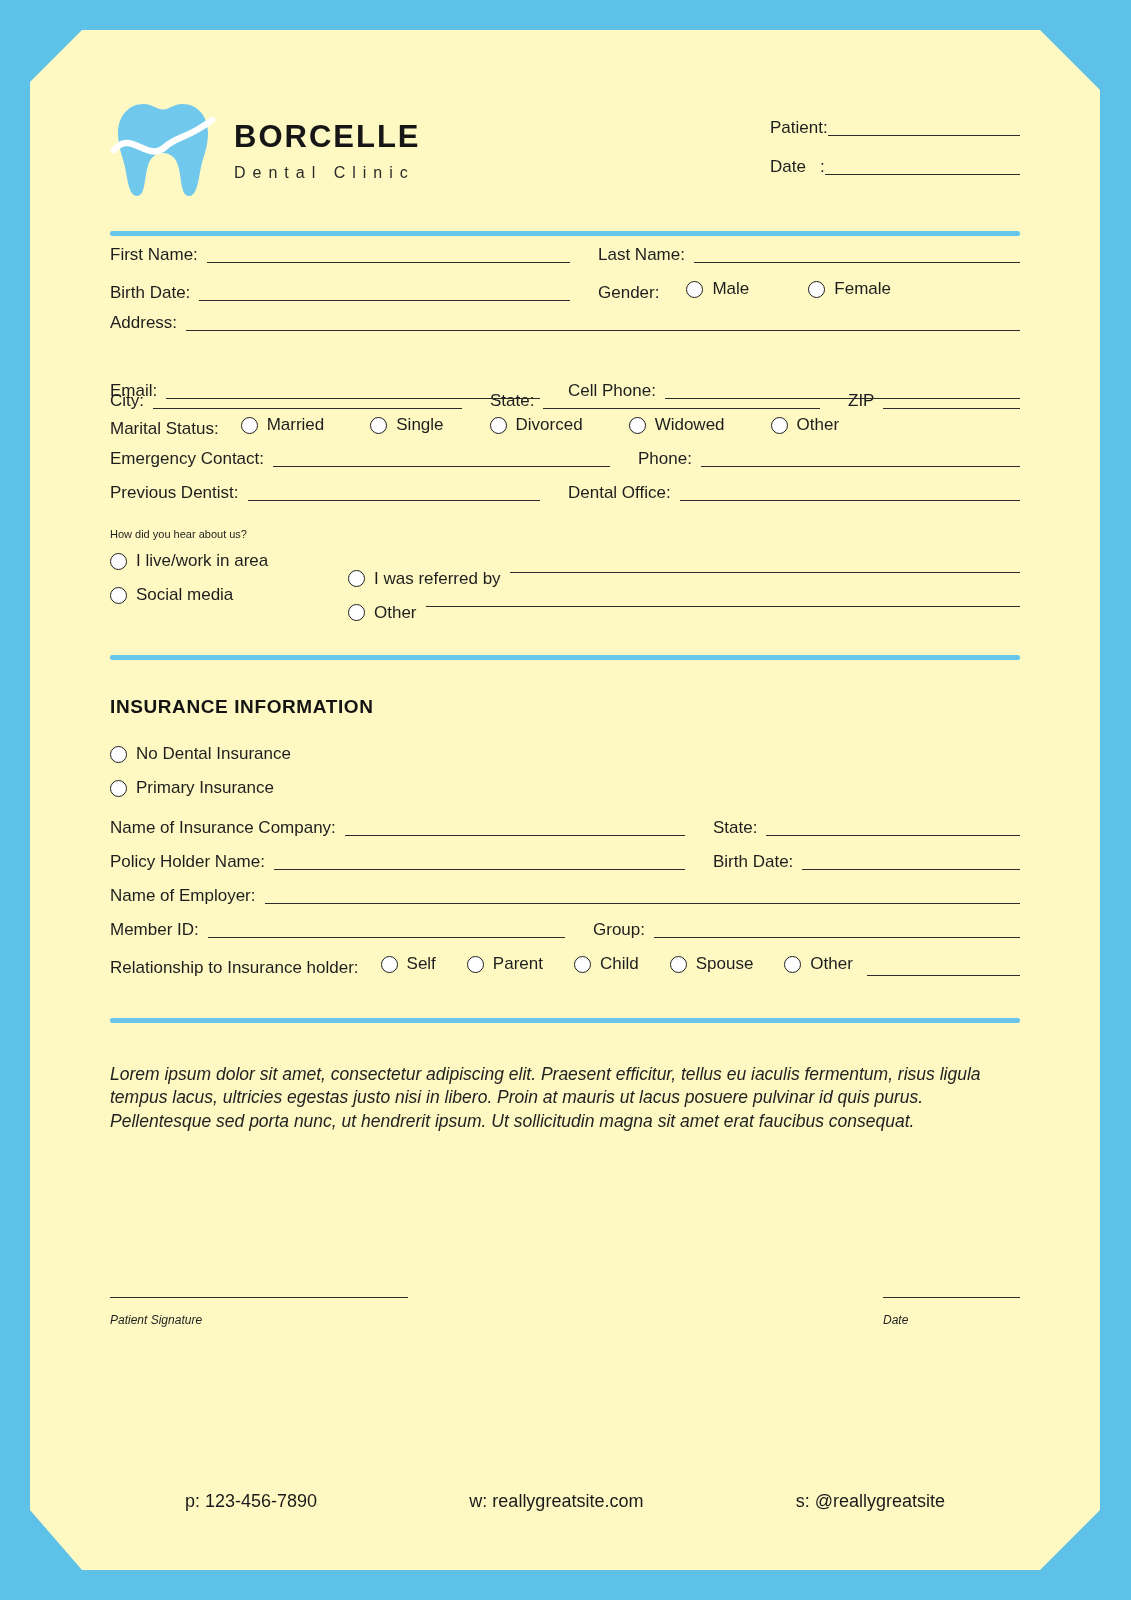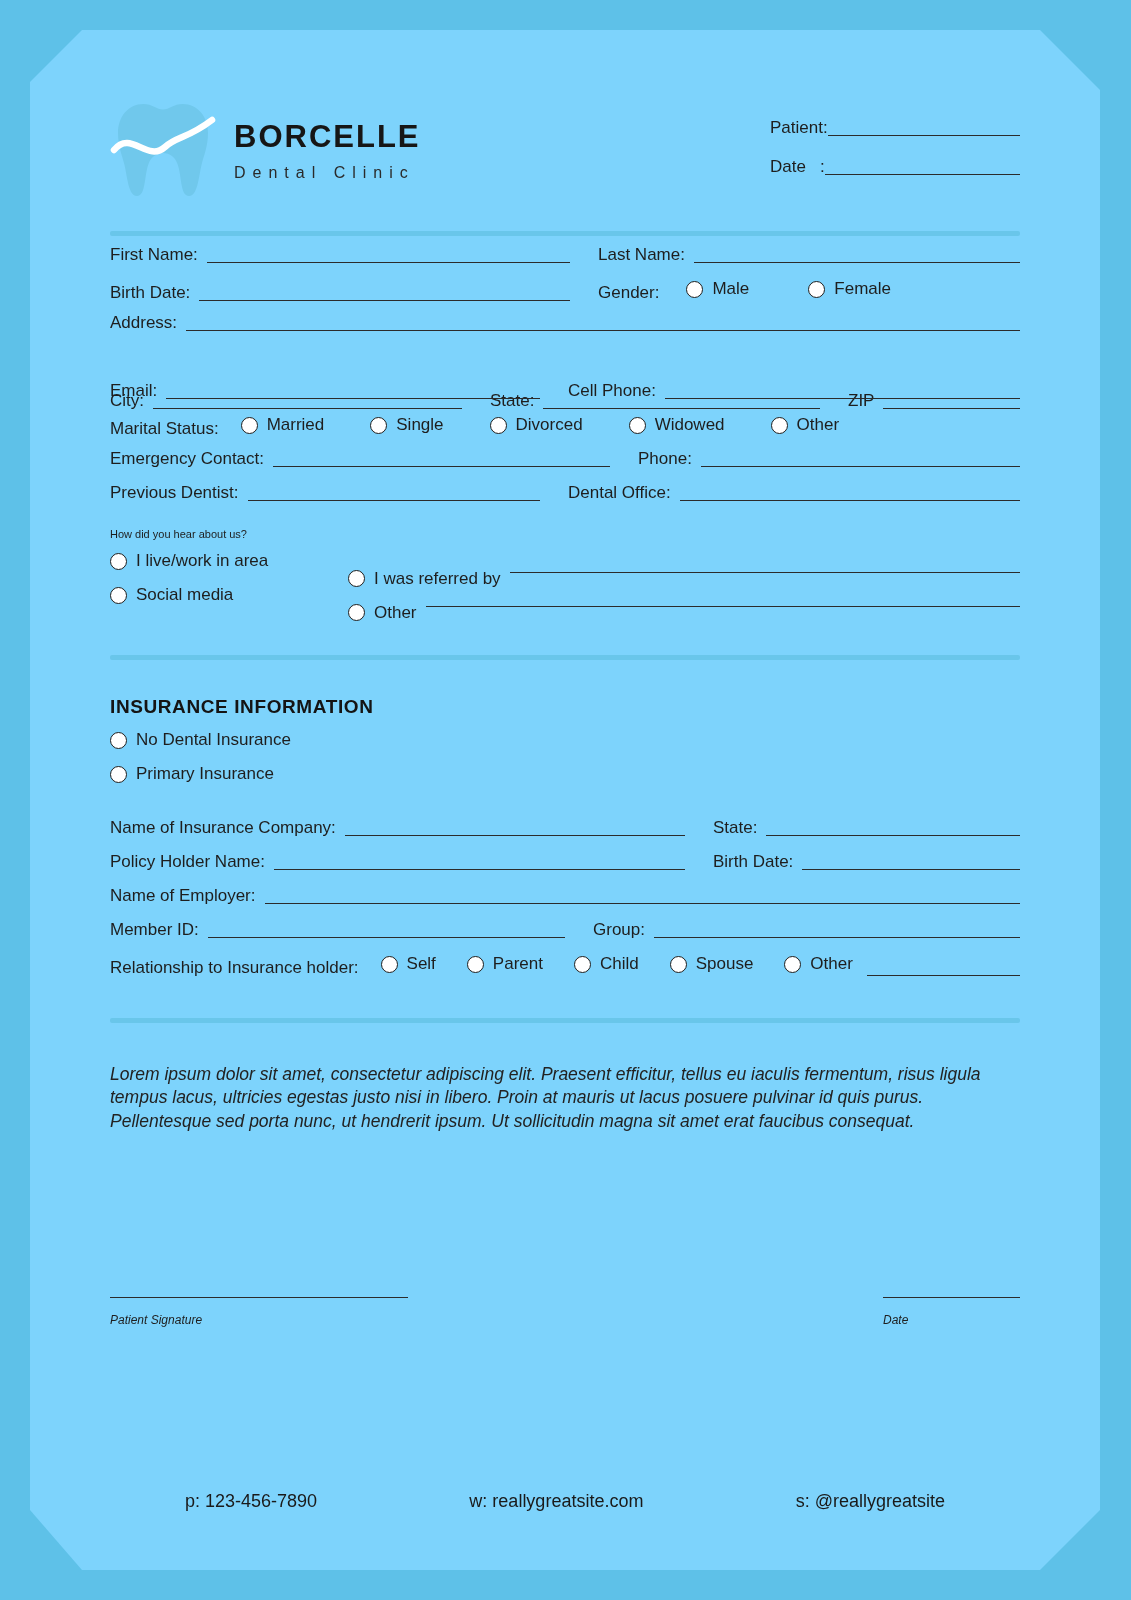--- a/index.html
+++ b/index.html
@@ -5,21 +5,21 @@
   * { margin:0; padding:0; box-sizing:border-box; }
   html,body { width:1131px; height:1600px; }
   body {
     font-family:"Liberation Sans","DejaVu Sans",sans-serif;
     background:#5EC1E8;
     color:#1e1e1e;
     position:relative;
   }
   .sheet {
     position:absolute; left:30px; top:30px; right:31px; bottom:30px;
-    background:#7dd3fc;
+    background:#fef9c3;
     clip-path:polygon(52px 0, calc(100% - 60px) 0, 100% 60px,
                       100% calc(100% - 60px), calc(100% - 60px) 100%,
                       52px 100%, 0 calc(100% - 60px), 0 52px);
     display:flex; flex-direction:column;
     padding:0 80px;
   }
   
   .header-row { margin-top:70px; display:flex; justify-content:space-between; align-items:flex-start; }
   .brand-wrap { display:flex; align-items:center; gap:18px; }
   .logo-svg { width:106px; height:100px; }
@@ -51,21 +51,21 @@
   .row .gap28 { margin-left:28px; }
   .marital .optset { gap:46px; margin-left:22px; }
   .gender .optset { gap:59px; margin-left:18px;align-items:flex-end; }
   .rel .optset { gap:31px; margin-left:22px; }
   .hear-q { height:34px; display:flex; align-items:center; font-size:11px;text-align:right; }
   .hear-row { display:flex; align-items:baseline; height:34px; font-size:17px; }
   .hear-col1 { flex:0 0 238px; display:flex; }
   .hear-col2 { flex:1; display:flex; align-items:baseline; gap:9px; }
   .hear-col2 .opt { align-self:center; }
   .ins-opts { margin-top:12px; font-size:17px; }
-  .ins-opts .row { height:34px; align-items:flex-start; }
+  .ins-opts .row { height:34px; align-items:flex-end; }
   .ins-rows { margin-top:20px; }
   
   .disclaimer {
     margin-top:40px; font-size:17.5px; font-style:italic; line-height:1.33;
     color:#222; max-width:885px;
   }
   
   .spacer { flex:1; }
   .sig-row { display:flex; justify-content:space-between; align-items:flex-end; }
   .sig-left { width:298px; } .sig-right { width:137px; }

